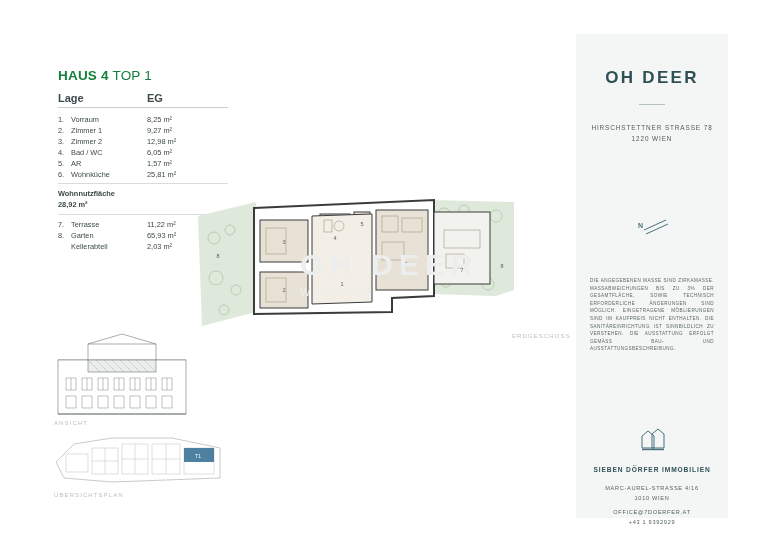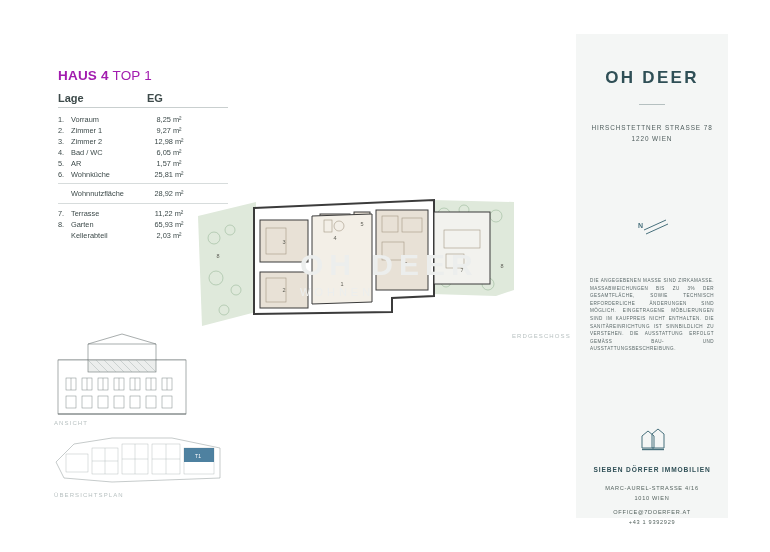--- a/index.html
+++ b/index.html
@@ -24,21 +24,21 @@
   
   .spec {
     position: absolute;
     left: 58px;
     top: 68px;
     width: 190px;
   }
   .spec-title {
     font-size: 13.5px;
     letter-spacing: 0.2px;
-    color: #a21caf;
+    color: #15803d;
     margin-bottom: 9px;
   }
   .spec-title b {
     font-weight: bold;
   }
   .spec-title span.light {
     font-weight: normal;
   }
   .row {
     display: flex;
@@ -50,42 +50,42 @@
     width: 13px;
     flex: none;
   }
   .row .nm {
     width: 76px;
     flex: none;
   }
   .row .val {
     width: 44px;
     flex: none;
-    text-align: center;
+    text-align: left;
   }
   .head-row {
     display: flex;
     font-size: 11px;
     font-weight: bold;
     line-height: 12px;
   }
   .head-row .lbl { width: 89px; flex: none; }
   .head-row .v { width: 44px; flex: none; }
   .rule {
     border-top: 1px solid #c9cfcf;
     margin: 3px 0 4px 0;
     width: 170px;
   }
   .rule.thin { border-top: 1px solid #d7dcdc; }
   .list { margin-top: 6px; }
   .sum {
     margin-top: 4px;
     margin-bottom: 4px;
   }
-  .sum .row { font-weight: normal; }
+  .sum .row { font-weight: bold; flex-direction: column; }
   .sum .nm { width: 76px; }
   .extra { margin-top: 4px; }
 
   
   .elev {
     position: absolute;
     left: 52px;
     top: 330px;
     width: 140px;
     height: 92px;

